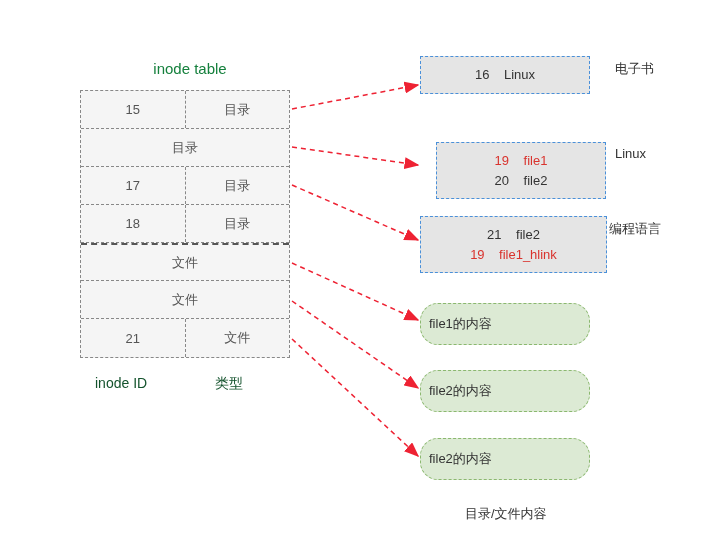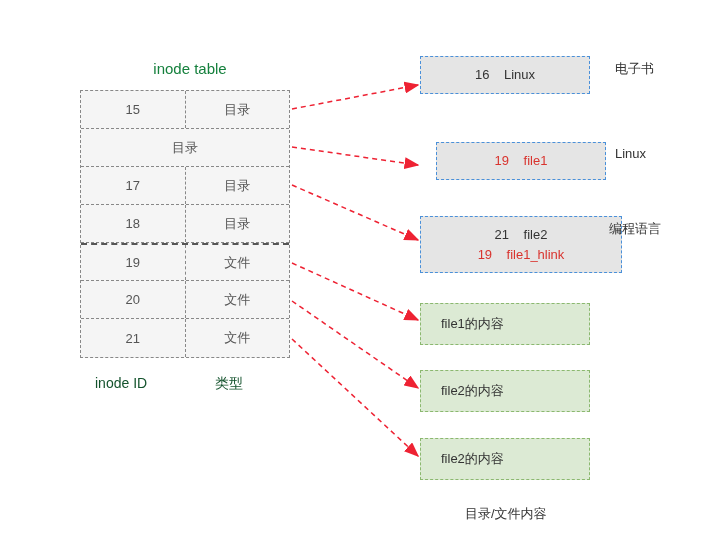--- a/index.html
+++ b/index.html
@@ -58,21 +58,22 @@
   .blue-box {
     background: #e5e5e5;
     border-color: #4a90d9;
     color: #333;
     text-align: center;
   }
   .green-box {
     background: #dcead4;
     border-color: #8bb86f;
     color: #333;
-    padding: 10px 20px;
+    padding: 10px 8px;
+    border-radius: 18px;
   }
   .entry { white-space: pre; }
   .red { color: #d9332e; }
   .side-label {
     position: absolute;
     font-size: 13px;
     color: #333;
   }
   svg.arrows {
     position: absolute;
@@ -96,47 +97,46 @@
   </div>
   <div class="inode-row">
     <div class="inode-cell id">17</div>
     <div class="inode-cell">目录</div>
   </div>
   <div class="inode-row">
     <div class="inode-cell id">18</div>
     <div class="inode-cell">目录</div>
   </div>
   <div class="inode-row sep">
-    <div class="inode-cell id">19</div>
     <div class="inode-cell">文件</div>
   </div>
   <div class="inode-row">
-    <div class="inode-cell id">20</div>
     <div class="inode-cell">文件</div>
   </div>
   <div class="inode-row">
     <div class="inode-cell id">21</div>
     <div class="inode-cell">文件</div>
   </div>
 </div>
 
 <div class="abs bottom-label" style="left:95px; top:375px;">inode ID</div>
 <div class="abs bottom-label" style="left:215px; top:375px;">类型</div>
 
 <div class="content-box blue-box" style="left:420px; top:56px; width:170px;">
   <div class="entry">16    Linux</div>
 </div>
 <div class="side-label" style="left:615px; top:60px;">电子书</div>
 
 <div class="content-box blue-box" style="left:420px; top:142px; width:170px;margin-left:16px;">
   <div class="entry red">19    file1</div>
+  <div class="entry">20    file2</div>
 </div>
 <div class="side-label" style="left:615px; top:146px;">Linux</div>
 
-<div class="content-box blue-box" style="left:420px; top:216px; width:202px;">
+<div class="content-box blue-box" style="left:420px; top:216px; width:187px;">
   <div class="entry">21    file2</div>
   <div class="entry red">19    file1_hlink</div>
 </div>
 <div class="side-label" style="left:609px; top:220px;font-family:Liberation Mono, monospace;">编程语言</div>
 
 <div class="content-box green-box" style="left:420px; top:303px; width:170px;">file1的内容</div>
 <div class="content-box green-box" style="left:420px; top:370px; width:170px;">file2的内容</div>
 <div class="content-box green-box" style="left:420px; top:438px; width:170px;">file2的内容</div>
 
 <div class="abs" style="left:465px; top:505px; font-size:13px;">目录/文件内容</div>

